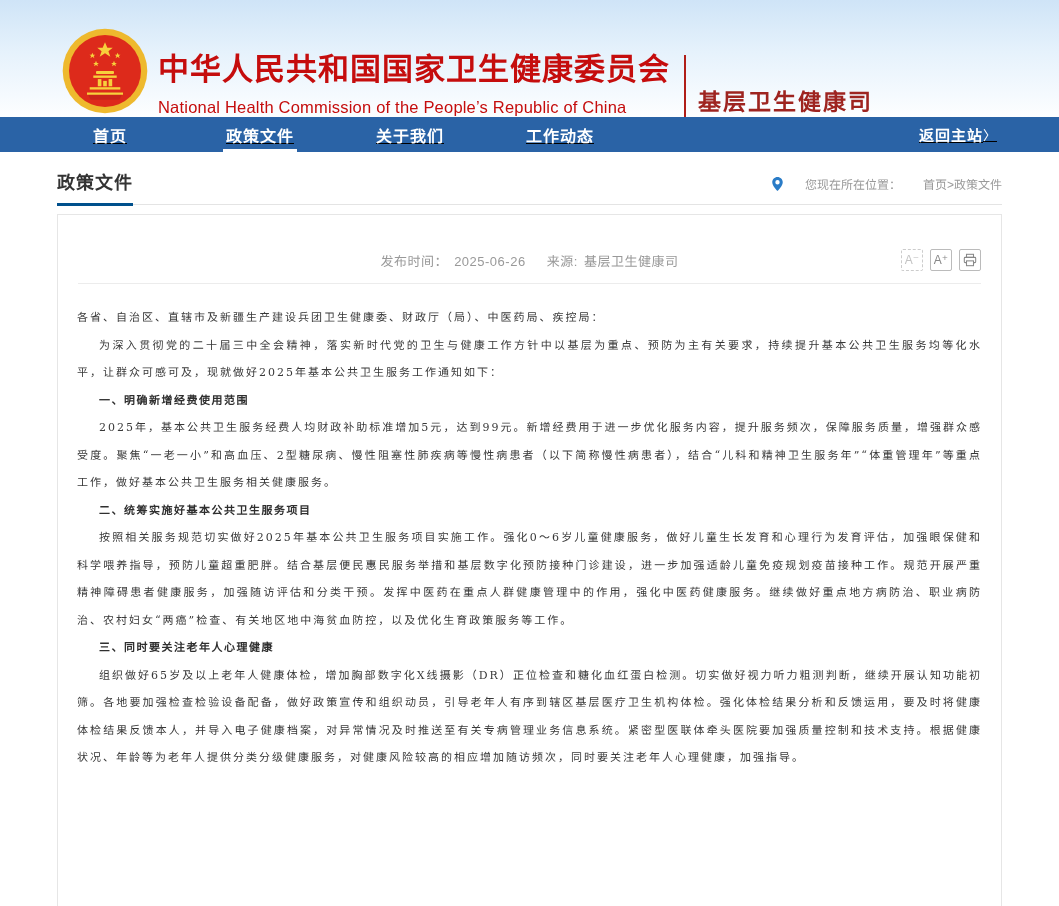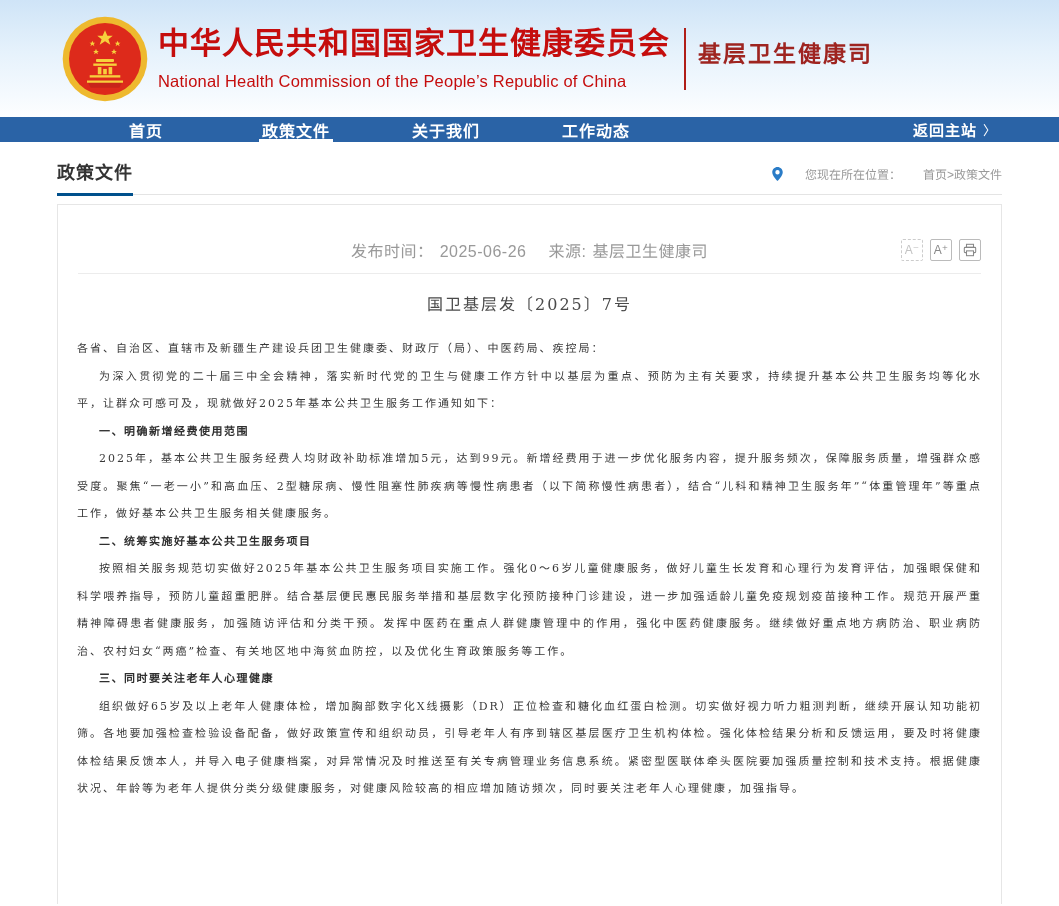--- a/index.html
+++ b/index.html
@@ -6,50 +6,51 @@
   html,body { background:#fff; }
   body {
     width:1059px; min-height:906px; margin:0 auto; overflow:hidden;
     font-family:"Liberation Sans","DejaVu Sans",sans-serif;
     position:relative;
   }
   
   .site-header {
     height:117px;
     background:linear-gradient(180deg,#cfe4f7 0%, #e6f2fc 45%, #fdfeff 100%);
-    display:flex; align-items:center; padding-left:60px;
+    display:flex; align-items:flex-end; padding-left:60px;
   }
   .emblem { width:90px; height:92px; flex:0 0 auto; }
   .org-block { margin-left:8px; }
   .org-cn {
     color:#c50d0d; font-size:31px; font-weight:bold; letter-spacing:1px;
     line-height:1.15;
   }
   .org-en { color:#c50d0d; font-size:16.5px; margin-top:10px; letter-spacing:.2px; }
   .header-divider {
     width:2px; height:62px; background:#b01e18; margin:0 12px 0 14px; flex:0 0 auto;
   }
   .dept { color:#9e2420; font-size:23px; font-weight:bold; letter-spacing:2px; margin-top:-14px; }
   
   .main-nav {
-    height:25px; background:#2a63a6; display:flex; align-items:stretch;
-    padding-left:71px;
+    height:35px; background:#2a63a6; display:flex; align-items:stretch;
+    padding-left:35px;
+    text-decoration:underline;
   }
   .nav-item {
     width:150px; color:#fff; font-size:16px; font-weight:bold;
     display:flex; align-items:center; justify-content:center;
     text-decoration:none; cursor:pointer; position:relative; letter-spacing:1px;
   }
   .nav-item.active::after {
     content:""; position:absolute; bottom:0; left:50%; transform:translateX(-50%);
     width:74px; height:3px; background:#fff;
   }
   .back-link {
     margin-left:auto; margin-right:62px; color:#fff; font-size:15px; font-weight:bold;
-    display:flex; align-items:center; gap:6px; text-decoration:none; cursor:pointer;
+    display:flex; align-items:center; gap:0; text-decoration:none; cursor:pointer;
     letter-spacing:1px;
   }
   .back-link .chev { font-size:13px; font-weight:normal; }
   
   .breadcrumb-row {
     margin:0 57px 0 57px; padding-top:16px;
     display:flex; align-items:flex-end;
     border-bottom:1px solid #e4e4e4;
   }
   .section-title {
@@ -66,21 +67,21 @@
   .card {
     margin:9px 57px 0 57px; border:1px solid #e6e6e6; border-bottom:none;
     padding:16px 18px 30px 18px; min-height:700px;
   }
   .article-title {
     text-align:center; color:#2e6da4; font-size:22px; font-weight:500;
     letter-spacing:1px; line-height:1.4;
   }
   .meta-row { position:relative; margin-top:18px; height:26px; }
   .meta {
-    text-align:center; font-size:16px; color:#999; line-height:26px; letter-spacing:.5px;
+    text-align:center; font-size:13px; color:#999; line-height:26px; letter-spacing:.5px;
   }
   .meta span { margin:0 3px; }
   .tools { position:absolute; right:2px; top:0; display:flex; gap:7px; }
   .tool-btn {
     width:22px; height:22px; background:#fff; font-size:12px; color:#888;
     display:flex; align-items:center; justify-content:center; cursor:pointer;
     border:1px solid #bbb; border-radius:2px; padding:0;
     font-family:"Liberation Sans","DejaVu Sans",sans-serif;
   }
   .tool-btn.disabled { border:1px dashed #ccc; color:#c3c3c3; cursor:default; }
@@ -173,21 +174,20 @@
           <rect x="4" y="1.5" width="8" height="3.5" fill="none" stroke="#888" stroke-width="1.2"></rect>
           <rect x="1.5" y="5" width="13" height="6" rx="1" fill="none" stroke="#888" stroke-width="1.2"></rect>
           <rect x="4" y="9" width="8" height="5.5" fill="#fff" stroke="#888" stroke-width="1.2"></rect>
         </svg>
       </button>
     </div>
   </div>
 
   <hr class="meta-divider">
 
-  <div class="doc-number">国卫基层发〔2025〕7号</div>
 
   <div class="article-body" id="article-body">
       <p class="para salutation">各省、自治区、直辖市及新疆生产建设兵团卫生健康委、财政厅（局）、中医药局、疾控局：</p>
       <p class="para body">为深入贯彻党的二十届三中全会精神，落实新时代党的卫生与健康工作方针中以基层为重点、预防为主有关要求，持续提升基本公共卫生服务均等化水平，让群众可感可及，现就做好2025年基本公共卫生服务工作通知如下：</p>
       <p class="para heading">一、明确新增经费使用范围</p>
       <p class="para body">2025年，基本公共卫生服务经费人均财政补助标准增加5元，达到99元。新增经费用于进一步优化服务内容，提升服务频次，保障服务质量，增强群众感受度。聚焦“一老一小”和高血压、2型糖尿病、慢性阻塞性肺疾病等慢性病患者（以下简称慢性病患者），结合“儿科和精神卫生服务年”“体重管理年”等重点工作，做好基本公共卫生服务相关健康服务。</p>
       <p class="para heading">二、统筹实施好基本公共卫生服务项目</p>
       <p class="para body">按照相关服务规范切实做好2025年基本公共卫生服务项目实施工作。强化0～6岁儿童健康服务，做好儿童生长发育和心理行为发育评估，加强眼保健和科学喂养指导，预防儿童超重肥胖。结合基层便民惠民服务举措和基层数字化预防接种门诊建设，进一步加强适龄儿童免疫规划疫苗接种工作。规范开展严重精神障碍患者健康服务，加强随访评估和分类干预。发挥中医药在重点人群健康管理中的作用，强化中医药健康服务。继续做好重点地方病防治、职业病防治、农村妇女“两癌”检查、有关地区地中海贫血防控，以及优化生育政策服务等工作。</p>
       <p class="para heading">三、同时要关注老年人心理健康</p>
       <p class="para body">组织做好65岁及以上老年人健康体检，增加胸部数字化X线摄影（DR）正位检查和糖化血红蛋白检测。切实做好视力听力粗测判断，继续开展认知功能初筛。各地要加强检查检验设备配备，做好政策宣传和组织动员，引导老年人有序到辖区基层医疗卫生机构体检。强化体检结果分析和反馈运用，要及时将健康体检结果反馈本人，并导入电子健康档案，对异常情况及时推送至有关专病管理业务信息系统。紧密型医联体牵头医院要加强质量控制和技术支持。根据健康状况、年龄等为老年人提供分类分级健康服务，对健康风险较高的相应增加随访频次，同时要关注老年人心理健康，加强指导。</p>

